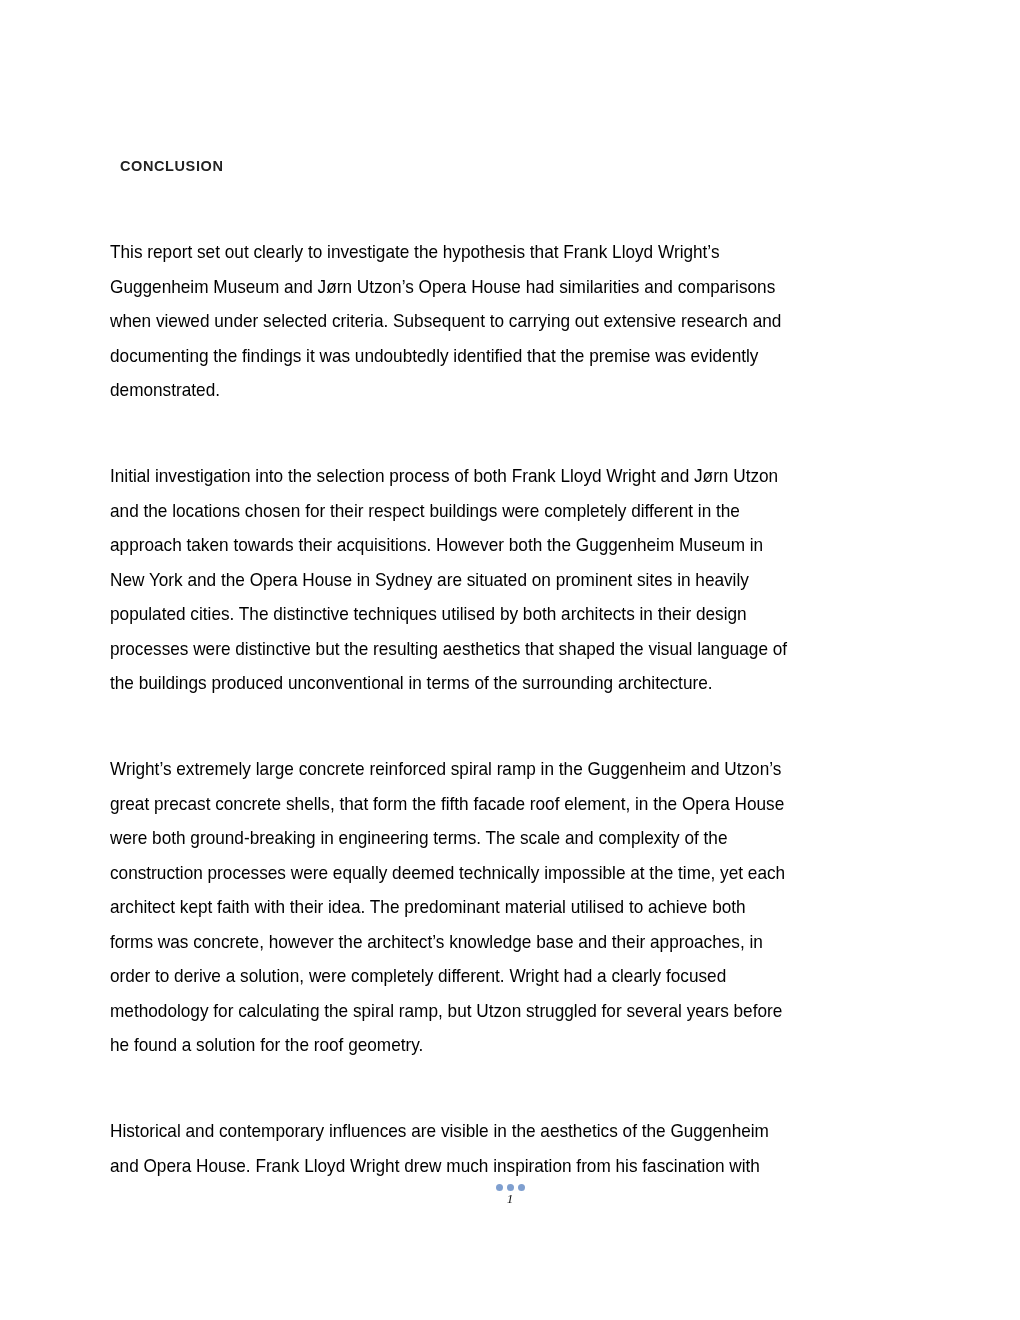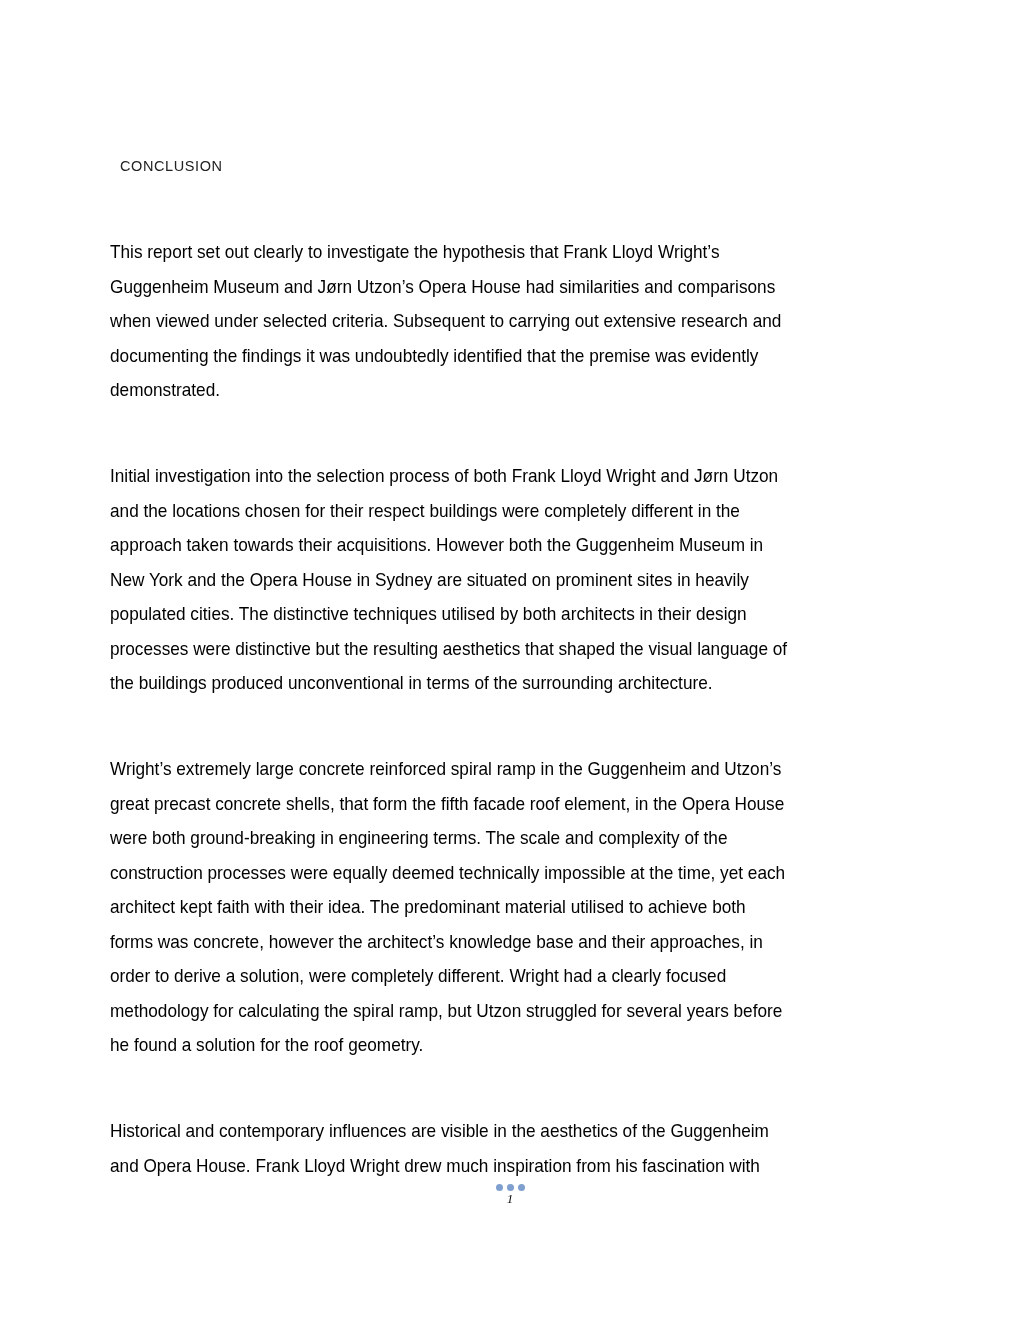--- a/index.html
+++ b/index.html
@@ -22,20 +22,21 @@
       height: 1320px;
       background: #ffffff;
     }
     .heading {
       position: absolute;
       left: 120px;
       top: 158px;
       font-size: 14.5px;
       letter-spacing: 0.6px;
       color: #222222;
+      font-weight: bold;
     }
     .body-text {
       position: absolute;
       left: 110px;
       width: 800px;
       font-size: 18.5px;
       line-height: 34.5px;
       color: #000000;
       transform: scaleX(0.93);
       transform-origin: left top;

